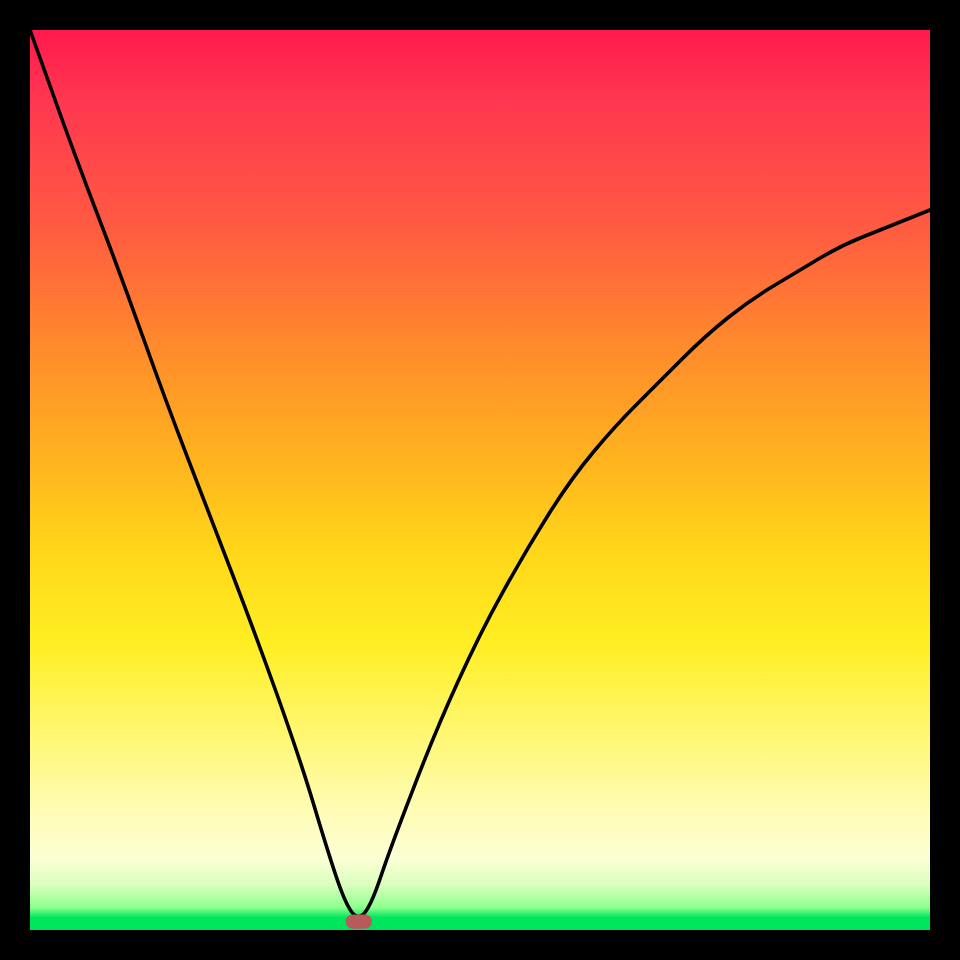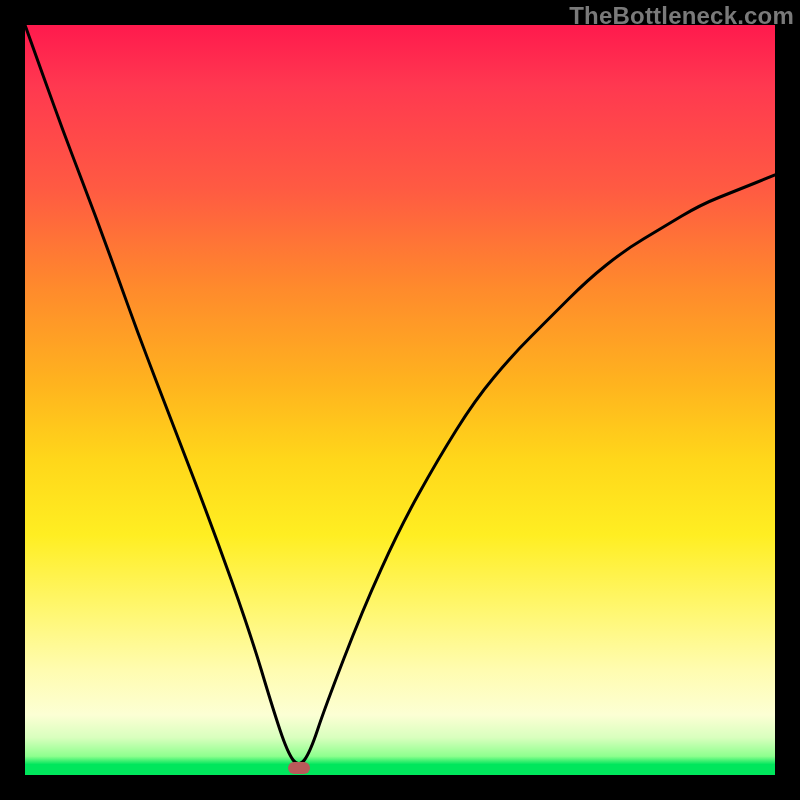--- a/index.html
+++ b/index.html
@@ -66,21 +66,20 @@
     font-weight: 600;
     color: #7a7a7a;
     letter-spacing: 0.2px;
   }
 </style>
 </head>
 <body>
 
 <div class="frame">
 
-  <div class="watermark">TheBottleneck.com</div>
 
   <div class="plot-area">
 
     <svg class="curve" viewBox="0 0 750 750" preserveAspectRatio="none">
       <path id="curve-path" fill="none" stroke="#000" stroke-width="3" stroke-linecap="round" stroke-linejoin="round" d="M0.0 0.0 Q 0.0 0.0 18.8 52.5 Q 37.5 105.0 56.3 153.8 Q 75.0 202.5 93.8 255.0 Q 112.5 307.5 131.3 356.3 Q 150.0 405.0 168.8 453.8 Q 187.5 502.5 206.3 555.0 Q 225.0 607.5 236.3 645.0 Q 247.5 682.5 255.0 705.0 Q 262.5 727.5 268.1 735.0 Q 273.8 742.5 279.4 735.0 Q 285.0 727.5 292.5 705.0 Q 300.0 682.5 318.8 633.8 Q 337.5 585.0 356.3 543.8 Q 375.0 502.5 393.8 468.8 Q 412.5 435.0 431.3 405.0 Q 450.0 375.0 468.8 352.5 Q 487.5 330.0 506.3 311.3 Q 525.0 292.5 543.8 273.8 Q 562.5 255.0 581.3 240.0 Q 600.0 225.0 618.8 213.8 Q 637.5 202.5 656.3 191.3 Q 675.0 180.0 693.8 172.5 Q 712.5 165.0 731.3 157.5 T 750.0 150.0"></path>
     </svg>
 
     <div class="marker" id="min-marker" style="left: 262.75px; top: 736.5px; background: rgb(184, 90, 90);"></div>
 
   </div>

